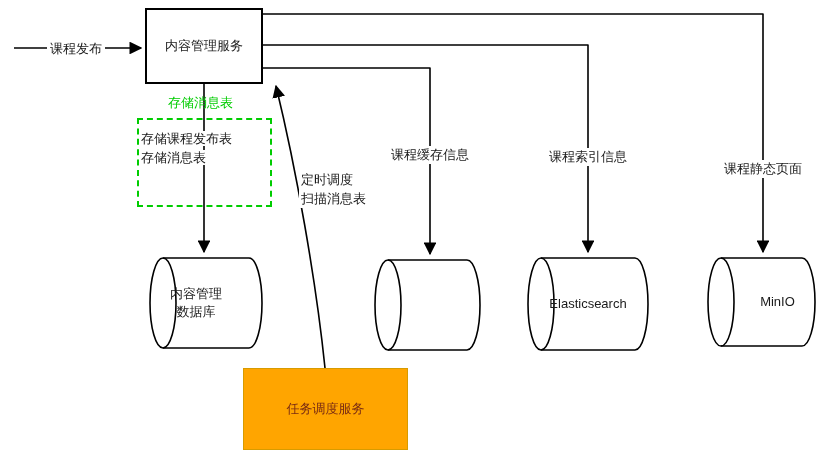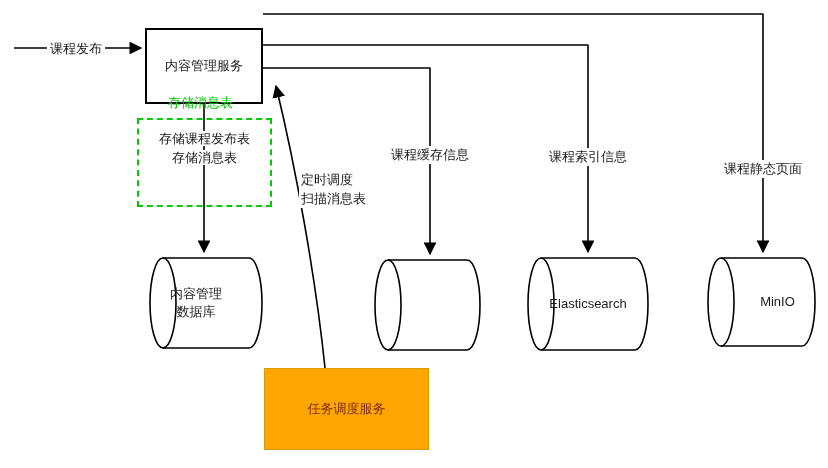--- a/index.html
+++ b/index.html
@@ -6,37 +6,37 @@
   html,body { width:828px; height:468px; background:#ffffff; }
   body { font-family:"Liberation Sans","DejaVu Sans",sans-serif; color:#1a1a1a; font-size:13px; }
   .canvas { position:relative; width:828px; height:468px; overflow:hidden; background:#fff; }
   svg.wires { position:absolute; left:0; top:0; }
 
   .node, .lbl { position:absolute; }
 
   .cms {
     left:145px; top:8px; width:118px; height:76px;
     border:2px solid #000; background:#fff;
-    display:flex; align-items:center; justify-content:center;margin-top:20px;
+    display:flex; align-items:center; justify-content:center;
   }
   .green-box {
     left:137px; top:118px; width:135px; height:89px;
     border:2px dashed #00cc00; background:transparent;
   }
   .green-title { left:168px; top:94px; color:#00cc00; }
   .tx-text {
     position:absolute; top:9px; left:0; right:0;
-    text-align:center; line-height:19px;
+    line-height:19px;
   }
   .tx-text span { background:#fff; padding:0 2px; }
 
   .task {
     left:243px; top:368px; width:165px; height:82px;
     background:#ffa500; border:1px solid #d79b00; color:#7b2d12;
-    display:flex; align-items:center; justify-content:center;margin-left:21px;
+    display:flex; align-items:center; justify-content:center;
   }
 
   .edge-lbl {
     transform:translateX(-50%);
     background:#fff; padding:0 3px; white-space:nowrap;font-family:Liberation Mono, monospace;
   }
   .publish-lbl { left:76px; top:40px; }
   .redis-edge-lbl { left:430px; top:146px; }
   .es-edge-lbl   { left:588px; top:148px; }
   .minio-edge-lbl{ left:763px; top:160px; }

